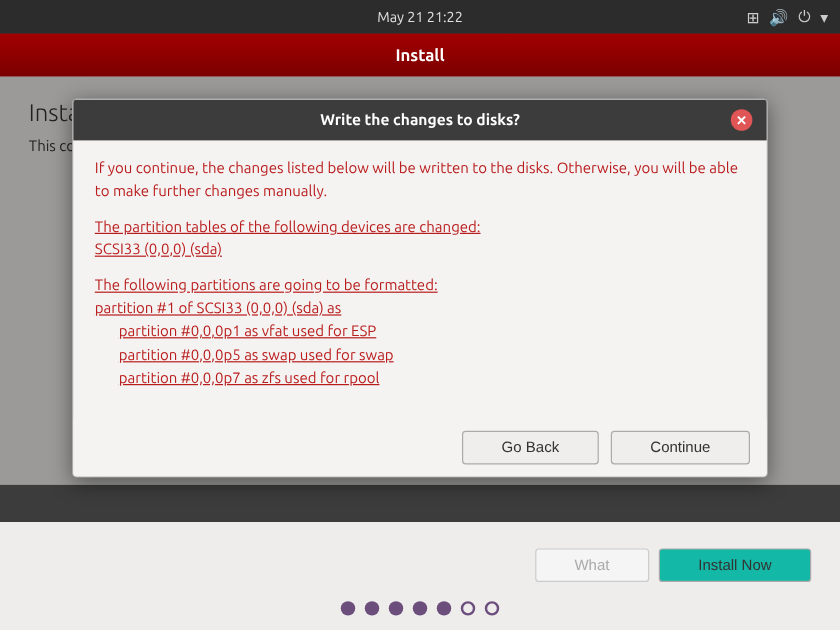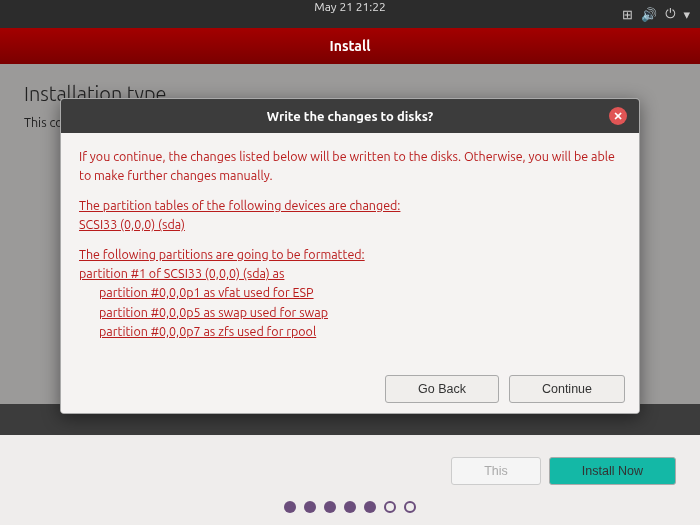--- a/index.html
+++ b/index.html
@@ -12,20 +12,21 @@
       overflow: hidden;
       position: relative;
     }
 
     
     .topbar {
       width: 100%;
       height: 28px;
       background: #2c2c2c;
       display: flex;
+      align-items: center;
       justify-content: space-between;
       padding: 0 10px;
     }
     .topbar-center {
       color: #e0e0e0;
       font-size: 12px;
       position: absolute;
       left: 50%;
       transform: translateX(-50%);
     }
@@ -90,21 +91,20 @@
       z-index: 10;
     }
 
     .modal {
       background: #f5f3f2;
       border: 1px solid #aaa;
       border-radius: 4px;
       width: 580px;
       box-shadow: 0 4px 18px rgba(0,0,0,0.45);
       overflow: hidden;
-      margin-top: 16px;
     }
 
     .modal-header {
       background: #3c3c3c;
       padding: 8px 12px;
       display: flex;
       align-items: center;
       justify-content: space-between;
     }
     .modal-title {
@@ -281,21 +281,21 @@
       <div class="modal-footer">
         <button class="btn">Go Back</button>
         <button class="btn">Continue</button>
       </div>
     </div>
   </div>
 </div>
 
 <div class="bottom-bar">
   <div class="nav-buttons">
-    <button class="btn btn-disabled">This</button>
+    <button class="btn btn-disabled">What</button>
     <button class="btn btn-primary">Install Now</button>
   </div>
   <div class="progress-dots">
     <div class="dot dot-filled"></div>
     <div class="dot dot-filled"></div>
     <div class="dot dot-filled"></div>
     <div class="dot dot-filled"></div>
     <div class="dot dot-filled"></div>
     <div class="dot dot-empty"></div>
     <div class="dot dot-empty"></div>

